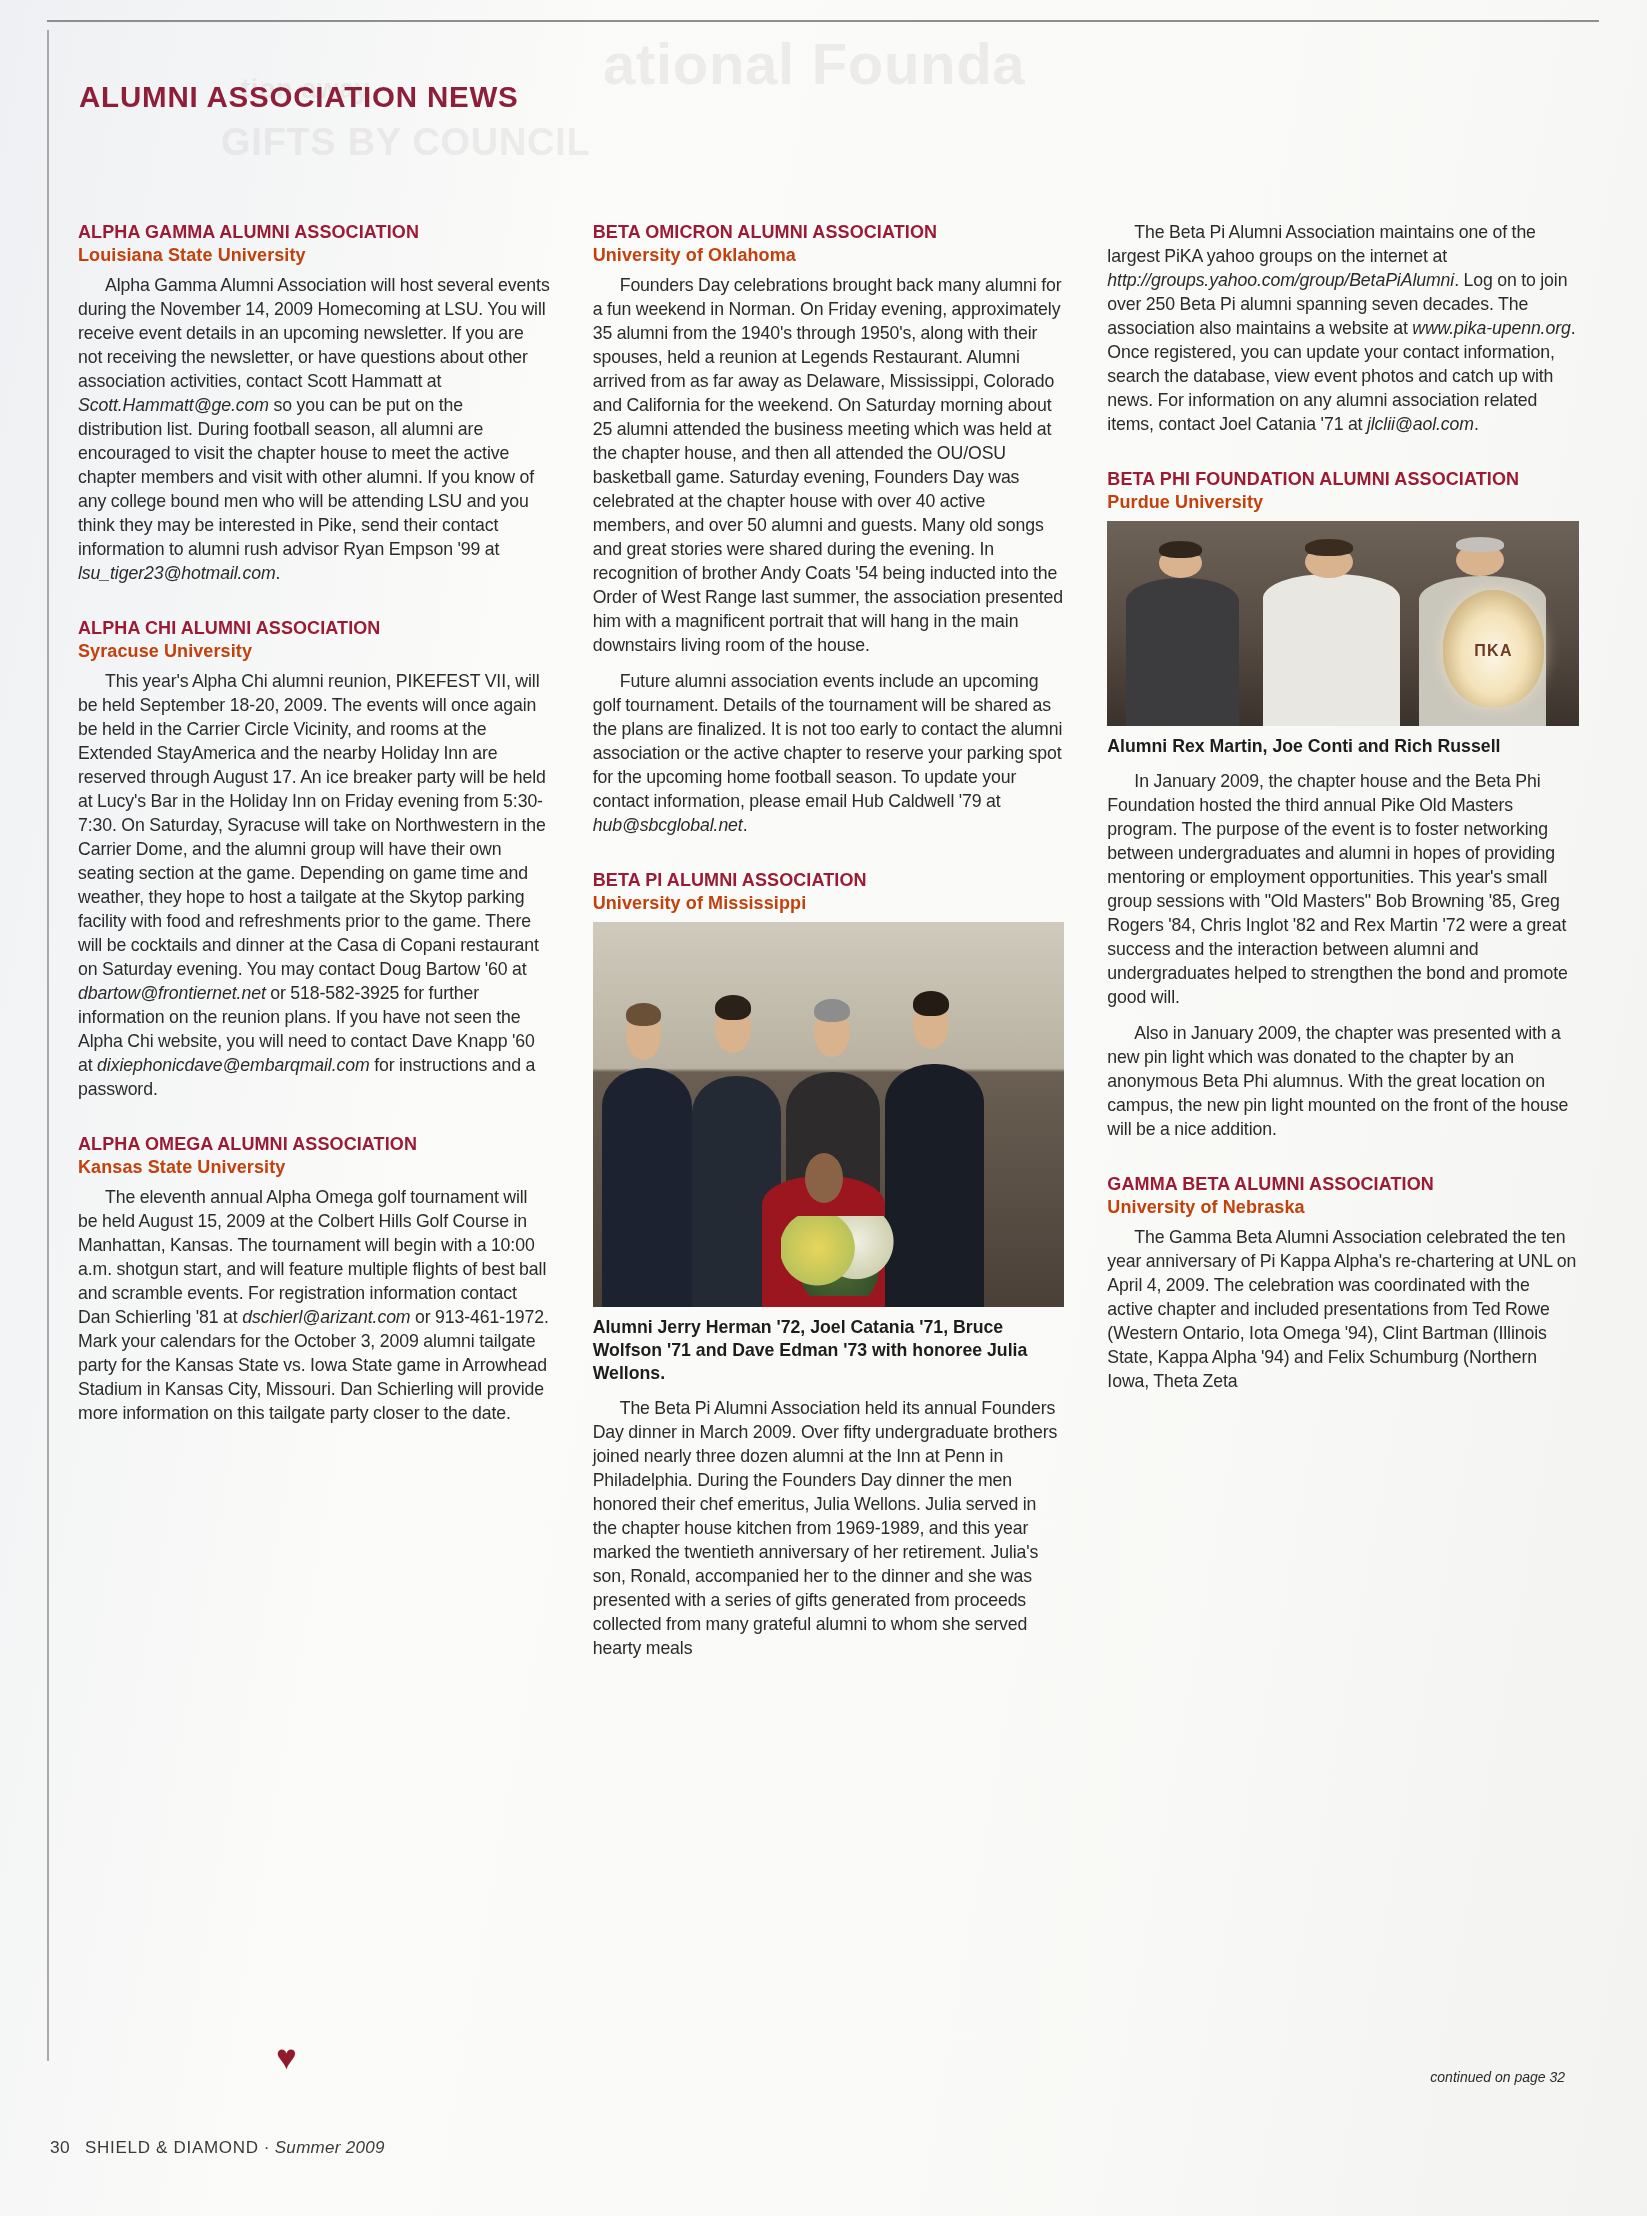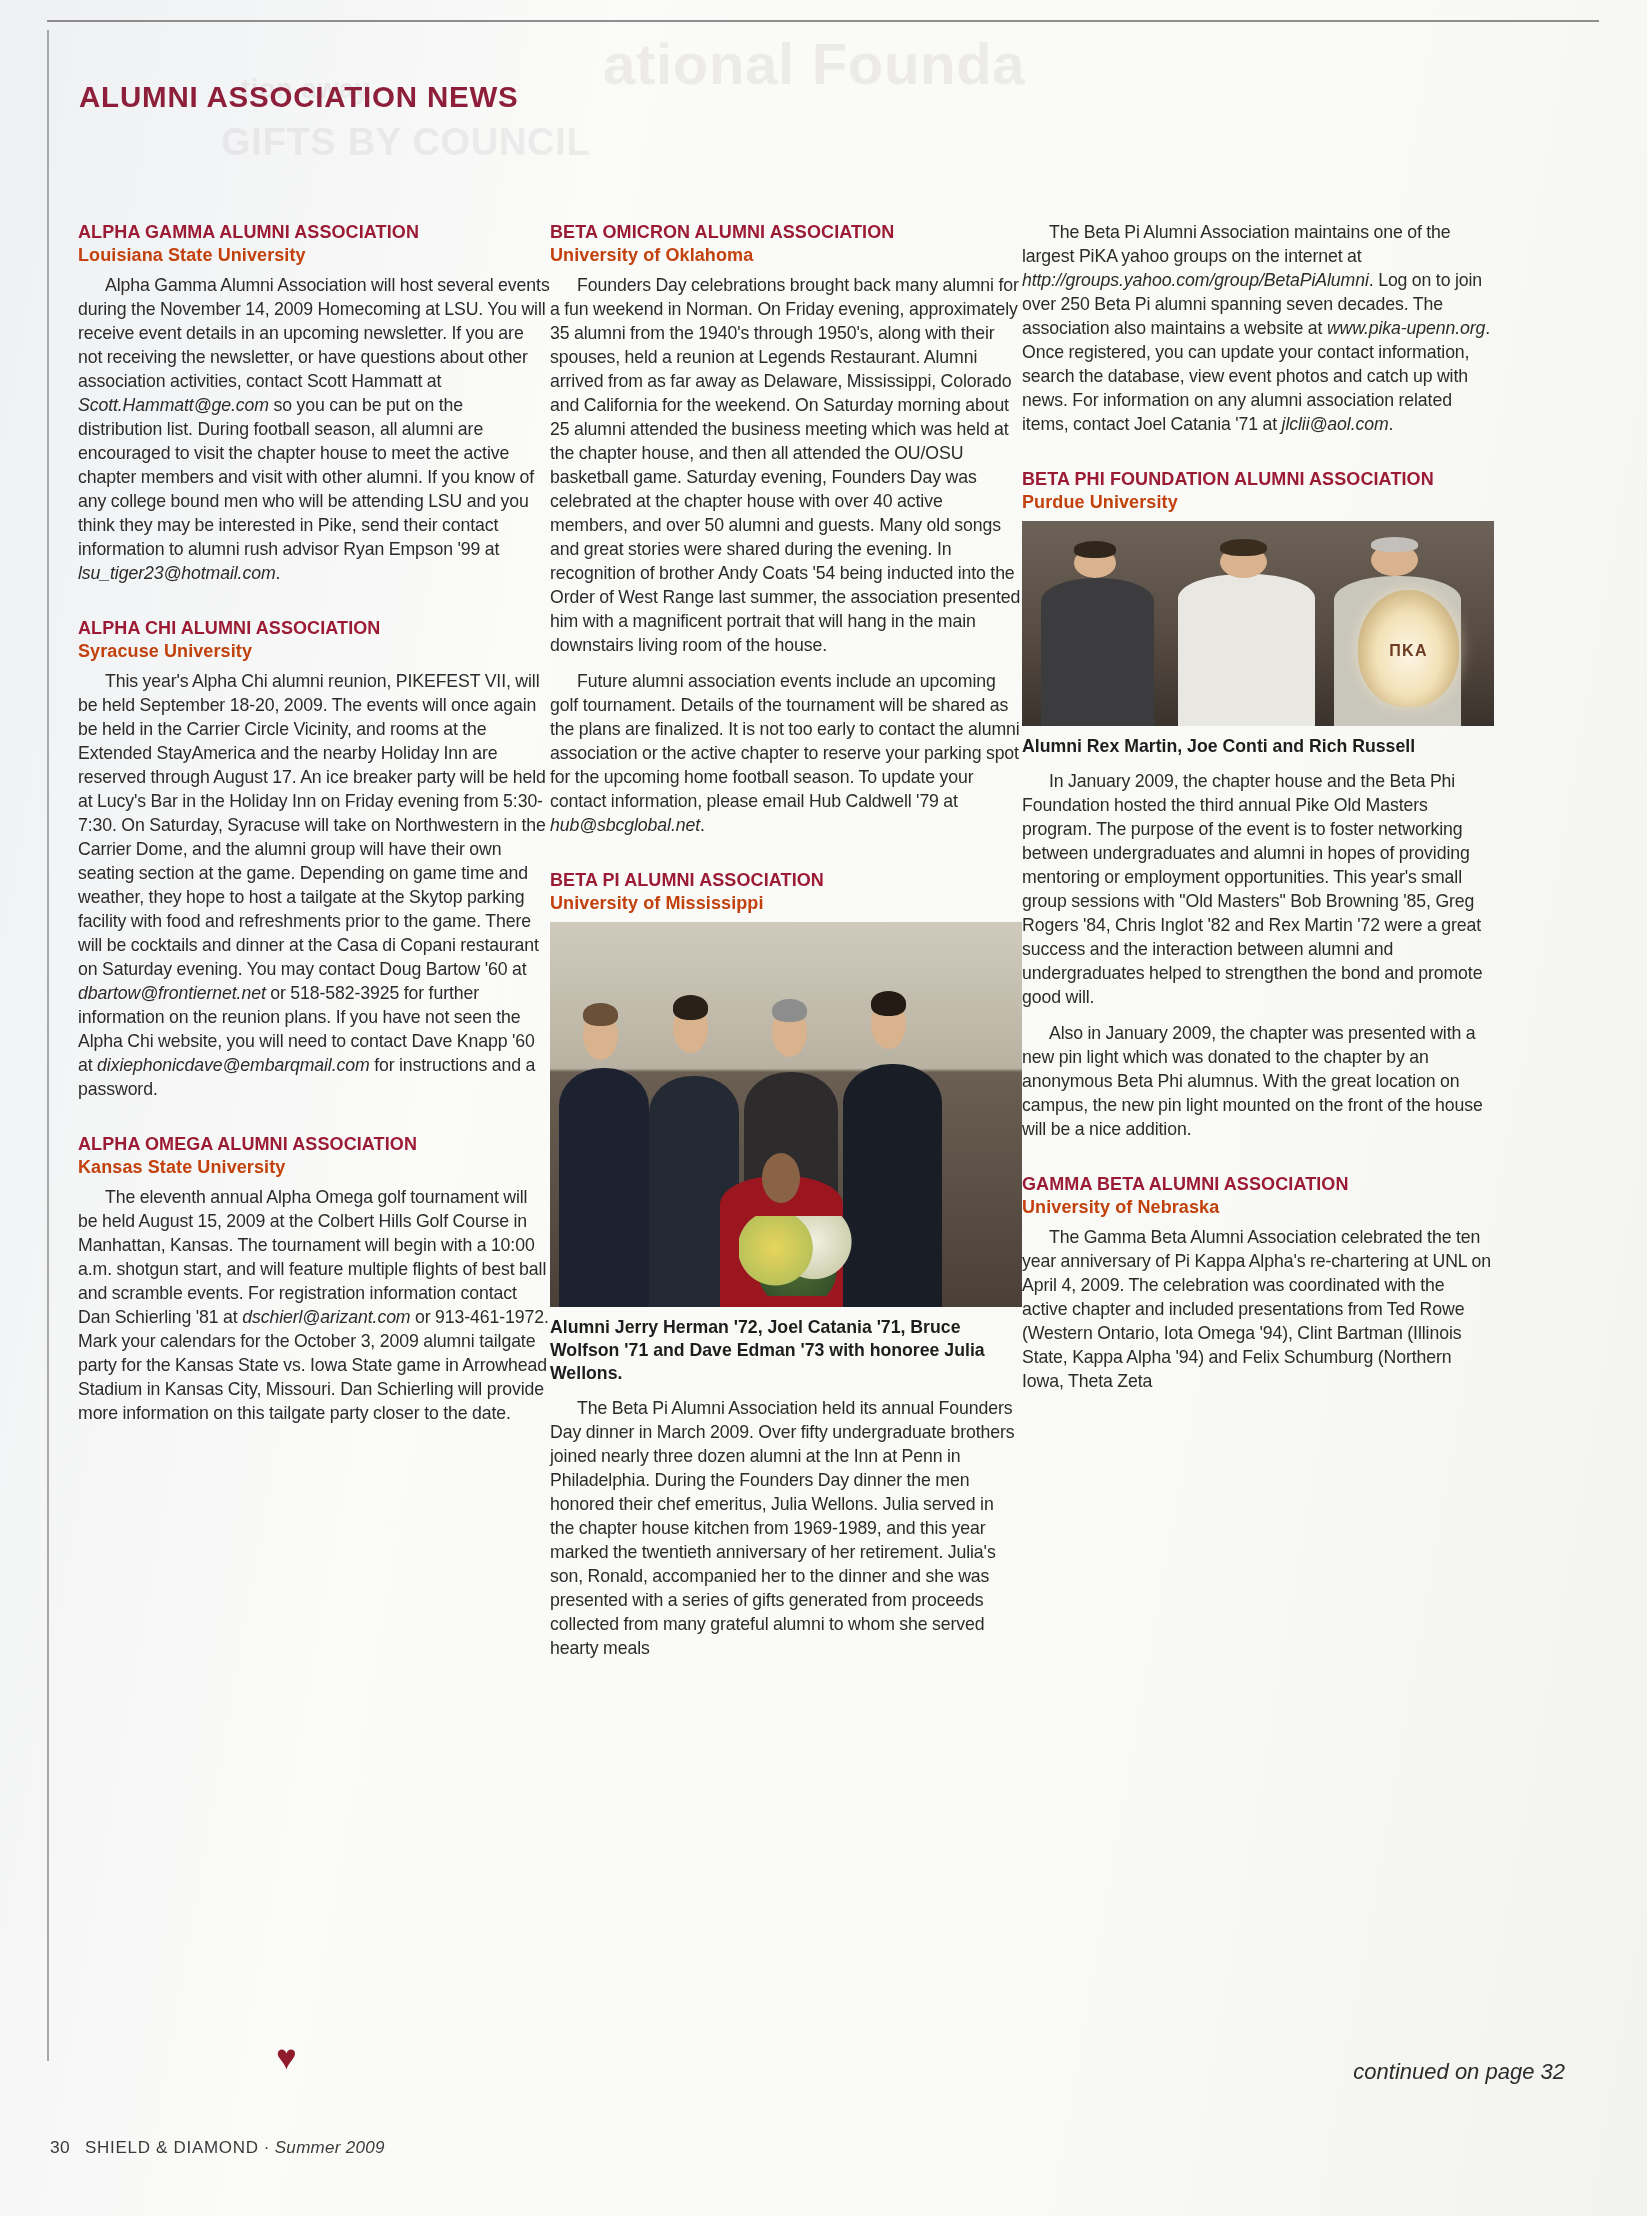--- a/index.html
+++ b/index.html
@@ -65,20 +65,21 @@
     color: #8e1f3a;
     font-weight: 700;
   }
 
   .columns {
     position: absolute;
     top: 221px;
     left: 78px;
     width: 1501px;
     display: flex;
+    gap: 43px;
   }
   .col { width: 472px; }
 
   h2.assoc {
     margin: 0;
     font-size: 18px;
     line-height: 1.28;
     font-weight: bold;
     color: #9c1b34;
     letter-spacing: 0.1px;
@@ -183,21 +184,21 @@
     color: #8f1b2b;
     font-size: 35px;
     line-height: 1;
     text-align: center;
   }
 
   .continued {
     position: absolute;
     right: 82px;
     bottom: 131px;
-    font-size: 22px;
+    font-size: 14px;
     font-style: italic;
     color: #2b2b2b;
   }
 
   .folio {
     position: absolute;
     left: 50px;
     bottom: 58px;
     font-size: 17px;
     color: #3a3a3a;

